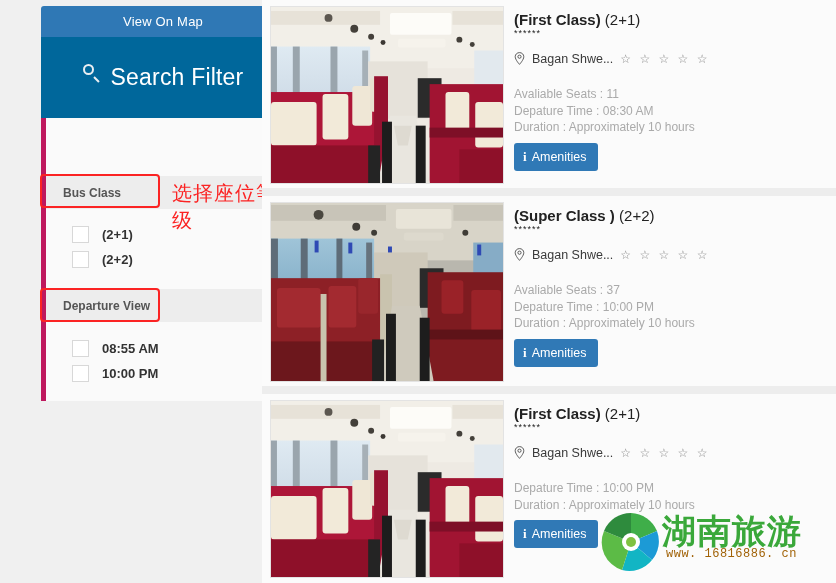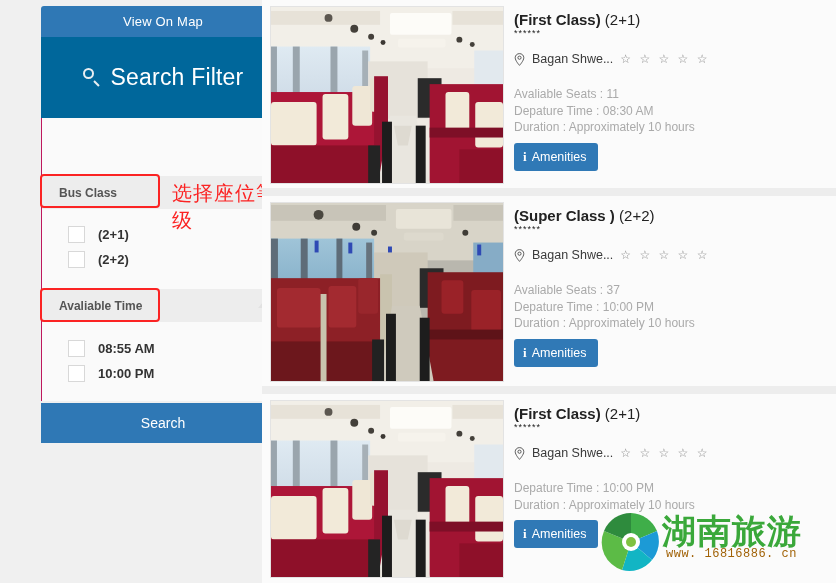--- a/index.html
+++ b/index.html
@@ -52,21 +52,21 @@
     top: 37px;
     width: 244px;
     height: 81px;
     background: #00679b;
     display: flex;
     align-items: center;
     justify-content: center;
   }
   .filter-header-inner {
     display: flex;
-    align-items: center;
+    align-items: flex-start;
     gap: 9px;
     color: #ffffff;
   }
   .search-glyph {
     display: inline-block;
     width: 19px;
     height: 19px;
     position: relative;
   }
   .search-glyph::before {
@@ -102,21 +102,21 @@
     border-right: 14px solid transparent;
     border-top: 12px solid #00679b;
   }
   .filter-body {
     position: absolute;
     left: 11px;
     top: 118px;
     width: 244px;
     height: 283px;
     background: #fafafa;
-    border-left: 1px solid #be185d;
+    border-left: 5px solid #be185d;
     border-right: 1px solid #e6e6e6;
     box-sizing: border-box;
   }
   .section-head {
     position: absolute;
     left: 0;
     width: 244px;
     height: 33px;
     background: #ededed;
     box-sizing: border-box;
@@ -252,21 +252,20 @@
     font-size: 9px;
     color: #1a1a1a;
     letter-spacing: 1px;
     line-height: 9px;
     margin-top: 0px;
     height: 10px;
   }
   .loc-line {
     margin-top: 13px;
     display: flex;
-    align-items: center;
     gap: 7px;
     font-size: 12.5px;
     color: #3a3a3a;
   }
   .pin-icon {
     width: 11px;
     height: 13px;
     flex: none;
     display: inline-block;
   }
@@ -362,35 +361,34 @@
       <label class="check-row r1">
         <span class="cbox"></span>
         <span class="check-label">(2+1)</span>
       </label>
       <label class="check-row r2">
         <span class="cbox"></span>
         <span class="check-label">(2+2)</span>
       </label>
 
       <div class="section-head dep">
-        <span>Avaliable Time</span>
+        <span>Departure View</span>
         <span class="collapse-arrow"></span>
       </div>
 
       <label class="check-row r3">
         <span class="cbox"></span>
         <span class="check-label">08:55 AM</span>
       </label>
       <label class="check-row r4">
         <span class="cbox"></span>
         <span class="check-label">10:00 PM</span>
       </label>
     </div>
 
-    <button class="search-btn">Search</button>
 
     <div class="redbox bus"></div>
     <div class="redbox dep"></div>
     <div class="red-note">选择座位等级</div>
   </div>
 
   <div class="results">
 
     <div class="card c1">
       <div class="thumb">

